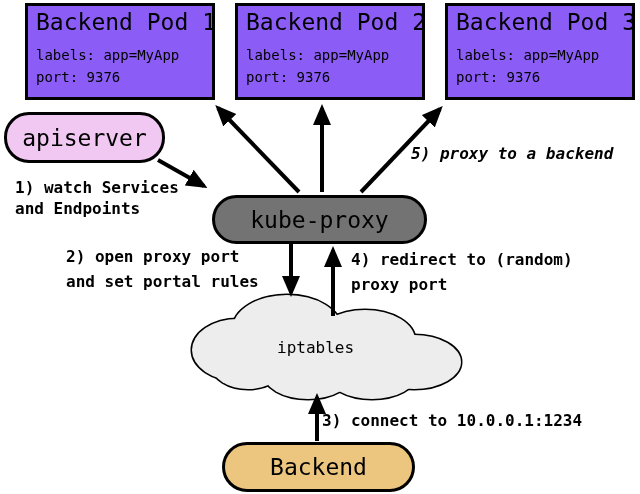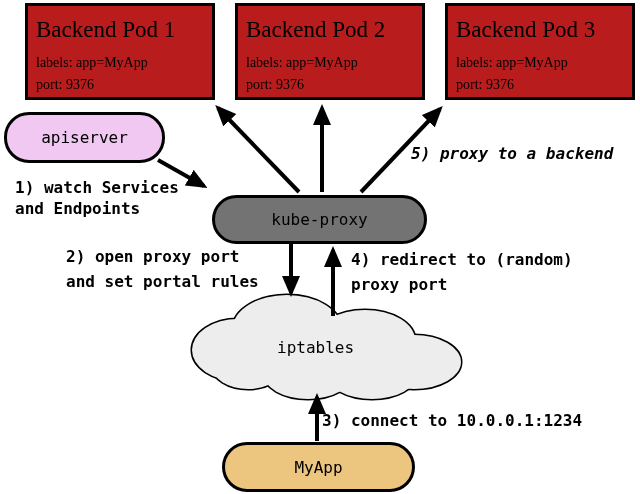--- a/index.html
+++ b/index.html
@@ -2,27 +2,27 @@
 <html><head>
 <meta charset="utf-8">
 <style>
   html,body { margin:0; padding:0; background:#fff; }
   .canvas {
     position:relative; width:640px; height:494px; background:#ffffff;
     font-family:"DejaVu Sans Mono", monospace; color:#000; overflow:hidden;
   }
   .svg-layer { position:absolute; left:0; top:0; width:640px; height:494px; }
   .box { position:absolute; box-sizing:border-box; border:3px solid #000; }
-  .pod { background:#b91c1c; width:190px; height:97px; top:3px; padding:8px 8px;font-family:Liberation Serif, serif; }
+  .pod { background:#8b5cf6; width:190px; height:97px; top:3px; padding:0 8px; }
   .pod1 { left:25px; } .pod2 { left:235px; } .pod3 { left:445px; }
   .pod-title { font-size:23px; line-height:32px; white-space:nowrap; }
   .pod-line  { font-size:14px; line-height:22px; white-space:nowrap; }
   .pod-line.first { margin-top:6px; }
   .nodebox { display:flex; align-items:center; justify-content:center;
-             font-size:16px; white-space:nowrap;border-radius:25px; }
+             font-size:23px; white-space:nowrap;border-radius:25px; }
   .apiserver { left:4px;  top:112px; width:161px; height:51px; background:#F0C8F2; }
   .kubeproxy { left:212px; top:195px; width:215px; height:49px; background:#737373; }
   .client    { left:222px; top:442px; width:193px; height:50px; background:#ECC57F; }
   .ann { position:absolute; font-size:16px; font-weight:bold; white-space:nowrap; }
   .ann .l { line-height:21px; }
   .lh25 .l { line-height:25px; }
   .lh20 .l { line-height:20px; }
   .ann1 { left:15px;  top:177px; }
   .ann2 { left:66px;  top:244px; }
   .ann3 { left:322px; top:411px; }
@@ -89,21 +89,21 @@
     <div class="pod-line">port: 9376</div>
   </div>
 
   <div class="box nodebox apiserver">
     <span>apiserver</span>
   </div>
   <div class="box nodebox kubeproxy">
     <span>kube-proxy</span>
   </div>
   <div class="box nodebox client">
-    <span>MyApp</span>
+    <span>Backend</span>
   </div>
 
   <div class="iptables-label">iptables</div>
 
   <div class="ann ann1">
     <div class="l">1) watch Services</div>
     <div class="l">and Endpoints</div>
   </div>
   <div class="ann ann2 lh25">
     <div class="l">2) open proxy port</div>

